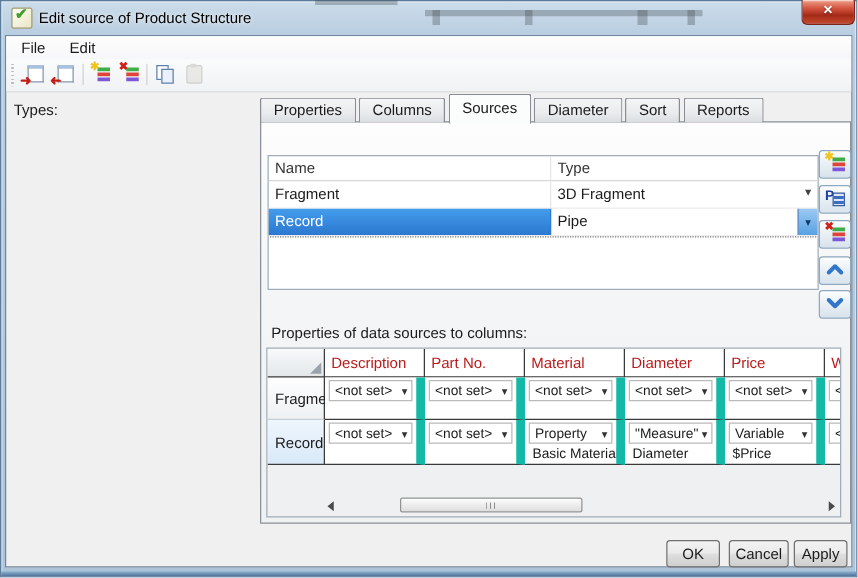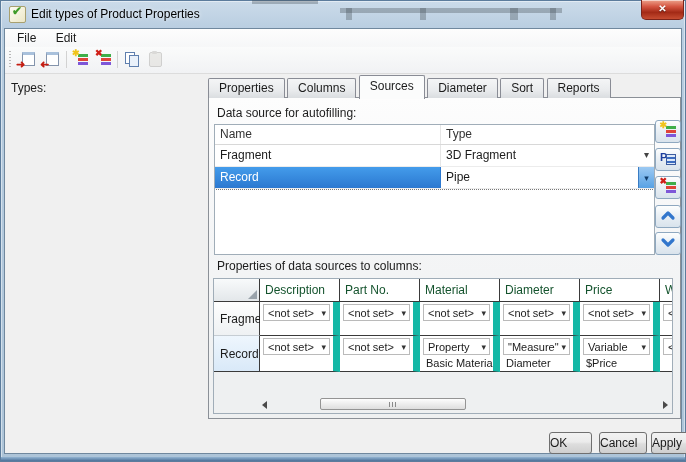--- a/index.html
+++ b/index.html
@@ -46,78 +46,78 @@
   .litem.sel{background:#e7e9eb;box-shadow:inset 0 0 0 1px #d4d7da;}
   .pgicon{width:10px;height:13px;background:repeating-linear-gradient(#fff 0 2px,#4f7fd0 2px 4px);border:1px solid #5a7cae;margin-right:5px;flex:0 0 auto;}
   .litem span{white-space:nowrap;}
   
   .tabstrip{position:absolute;left:203px;top:48px;height:20px;z-index:3;}
   .tab{display:inline-block;vertical-align:bottom;height:17px;padding:2px 10px 0 10px;border:1px solid #898c95;border-bottom:none;border-radius:2px 2px 0 0;background:linear-gradient(#f4f5f6,#e9ebed 60%,#dadde0);margin-right:-1px;position:relative;}
   .tab.active{background:#fbfcfc;height:20px;margin-top:-2px;padding-top:3px;z-index:4;margin-bottom:-1px;}
   .tabpanel{position:absolute;left:203px;top:68px;width:473px;height:322px;background:linear-gradient(180deg,#fdfdfd,#f4f5f6 45%,#eef0f1);border:1px solid #8b9097;box-sizing:border-box;z-index:2;}
   .plabel{position:absolute;left:8px;}
   
-  .afbox{position:absolute;left:5px;top:26px;width:441px;height:131px;background:#fff;border:1px solid #a0adb8;box-sizing:border-box;}
+  .afbox{position:absolute;left:5px;top:26px;width:441px;height:108px;background:#fff;border:1px solid #a0adb8;box-sizing:border-box;}
   .afrow{display:flex;height:21px;line-height:20px;border-bottom:1px solid #ececec;}
   .afrow.hdr{height:19px;line-height:18px;border-bottom:1px solid #d8d8d8;color:#333;}
   .afname{width:226px;padding-left:5px;border-right:1px solid #e6e6e6;box-sizing:border-box;}
   .aftype{flex:1;position:relative;padding-left:5px;}
   .afdd{position:absolute;right:5px;top:0;color:#444;font-size:10px;}
   .afrow .afname.sel{background:linear-gradient(#449ceb,#2b78d0);color:#fff;border-right:1px solid #2b78d0;}
   .ddbtn{position:absolute;right:0;top:0;bottom:0;width:15px;background:linear-gradient(#9cc9f2,#58a2e4);border-left:1px solid #3a7cc4;text-align:center;}
   .ddbtn span{color:#103c6a;font-size:9px;line-height:19px;}
   .marquee{height:0;border-top:1px dotted #787878;margin:0 1px;}
   
   .sbtn{position:absolute;left:446px;width:26px;height:23px;border:1px solid #8ea8c0;border-radius:3px;background:linear-gradient(#fdfefe,#eaf0f5 45%,#d9e3ec);box-sizing:border-box;}
   .pbico{position:relative;width:16px;height:14px;margin:3px auto 0 auto;}
   .pbico .pl{position:absolute;left:0;top:-1px;color:#1c3e9e;font-weight:bold;font-size:11px;}
   .pbico .pgrid{position:absolute;right:0;top:2px;width:8px;height:9px;background:repeating-linear-gradient(#dce8f8 0 2px,#3c6cc0 2px 4px);border:1px solid #3c5ca0;}
   .chev{display:block;margin:4px auto 0 auto;}
   
   .cmpbox{position:absolute;left:4px;top:180px;width:460px;height:136px;background:#eef0f1;border:1px solid #a0adb8;box-sizing:border-box;overflow:hidden;}
   .cmpgrid{position:absolute;left:0;top:0;display:grid;grid-template-columns:46px 80px 80px 80px 80px 80px 80px;}
   .corner{background:linear-gradient(#f8fafb,#e3e7ea);border-right:1px solid #3a3a3a;border-bottom:1px solid #3a3a3a;position:relative;height:23px;box-sizing:border-box;}
   .corner .tri{position:absolute;right:2px;bottom:2px;width:0;height:0;border-left:9px solid transparent;border-bottom:9px solid #9aa3ab;}
-  .ch{background:#fff;border-right:1px solid #3a3a3a;border-bottom:1px solid #3a3a3a;padding:4px 0 0 5px;height:23px;box-sizing:border-box;white-space:nowrap;overflow:hidden;color:#14532d;}
+  .ch{background:#fff;border-right:1px solid #3a3a3a;border-bottom:1px solid #3a3a3a;padding:4px 0 0 5px;height:23px;box-sizing:border-box;white-space:nowrap;overflow:hidden;color:#b91c1c;}
   .rh{border-right:1px solid #3a3a3a;border-bottom:1px solid #c6cdd3;display:flex;align-items:center;padding-left:6px;box-sizing:border-box;}
   .rh.frag{background:linear-gradient(#fefefe,#eef1f3);height:34px;}
   .rh.rec{background:linear-gradient(#eef6fd,#d9e9f8);height:36px;border-bottom:1px solid #3a3a3a;}
   .cell{background:#fff;border-right:7px solid #14b8a6;border-bottom:1px solid #3a3a3a;box-sizing:border-box;overflow:hidden;}
   .cell.fr{height:34px;border-bottom:1px solid #3a3a3a;}
   .cell.rc{height:36px;}
   .combo{margin:2px 3px 0 3px;border:1px solid #bababa;height:15px;display:flex;justify-content:space-between;align-items:center;padding:0 3px 0 4px;font-size:11px;background:#fff;white-space:nowrap;}
   .combo .dda{font-size:9px;color:#333;}
   .cval{padding:2px 0 0 6px;height:14px;font-size:11px;white-space:nowrap;}
   
   .hscroll{position:absolute;left:46px;right:2px;bottom:2px;height:13px;}
   .sarrow{position:absolute;top:2px;width:9px;height:9px;}
   .sarrow.l{left:0;} .sarrow.r{right:0;}
   .tri-l{position:absolute;left:2px;top:1px;width:0;height:0;border-top:4px solid transparent;border-bottom:4px solid transparent;border-right:5px solid #4a4a4a;}
   .tri-r{position:absolute;left:2px;top:1px;width:0;height:0;border-top:4px solid transparent;border-bottom:4px solid transparent;border-left:5px solid #4a4a4a;}
   .thumb{position:absolute;left:60px;top:0;width:146px;height:12px;border:1px solid #949494;border-radius:2px;background:linear-gradient(#fdfdfd,#dedede);box-sizing:border-box;}
   .gripm{position:absolute;left:50%;top:3px;margin-left:-4px;width:8px;height:5px;background:repeating-linear-gradient(90deg,#8a8a8a 0 1px,transparent 1px 3px);}
   
-  .btn{position:absolute;top:403px;height:22px;border:1px solid #707070;border-radius:3px;background:linear-gradient(#f2f2f2,#ebebeb 45%,#dddddd 55%,#cfcfcf);padding-top:3px;box-sizing:border-box;margin-left:16px;}
+  .btn{position:absolute;top:403px;height:22px;border:1px solid #707070;border-radius:3px;background:linear-gradient(#f2f2f2,#ebebeb 45%,#dddddd 55%,#cfcfcf);text-align:center;padding-top:3px;box-sizing:border-box;}
   .btn.ok{left:528px;width:43px;} .btn.cancel{left:578px;width:48px;} .btn.apply{left:630px;width:43px;}
 </style>
 </head>
 <body>
 
 <div class="win">
   <div class="titlebar">
     <div class="bleed" style="left:252px;top:0;width:66px;height:4px;"></div>
     <div class="bleed" style="left:340px;top:8px;width:222px;height:5px;"></div>
     <div class="bleed" style="left:346px;top:8px;width:6px;height:12px;"></div>
     <div class="bleed" style="left:420px;top:8px;width:6px;height:12px;"></div>
     <div class="bleed" style="left:510px;top:8px;width:8px;height:12px;"></div>
     <div class="bleed" style="left:550px;top:8px;width:6px;height:12px;"></div>
     <div class="appico">
         <span class="chk">✔</span>
       </div>
-    <span class="title">Edit types of Product Properties</span>
+    <span class="title">Edit source of Product Structure</span>
     <div class="closebtn"><span>✕</span></div>
   </div>
 
   <div class="client">
 
     <div class="menubar">
       <span class="menuitem">File</span>
       <span class="menuitem">Edit</span>
     </div>
 
@@ -173,21 +173,20 @@
     <div class="tabstrip">
       <span class="tab">Properties</span>
       <span class="tab">Columns</span>
       <span class="tab active">Sources</span>
       <span class="tab">Diameter</span>
       <span class="tab">Sort</span>
       <span class="tab">Reports</span>
     </div>
 
     <div class="tabpanel">
-      <div class="plabel" style="top:8px;">Data source for autofilling:</div>
 
       <div class="afbox">
         <div class="afrow hdr">
           <div class="afname">Name</div>
           <div class="aftype">Type</div>
         </div>
         <div class="afrow">
           <div class="afname">Fragment</div>
           <div class="aftype">
             <span>3D Fragment</span>

